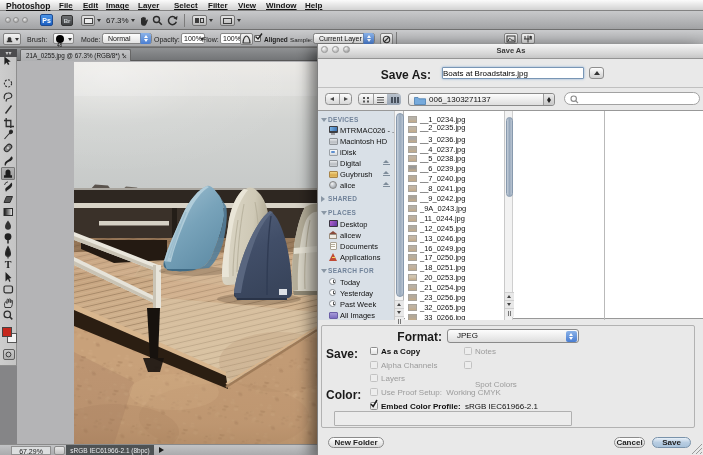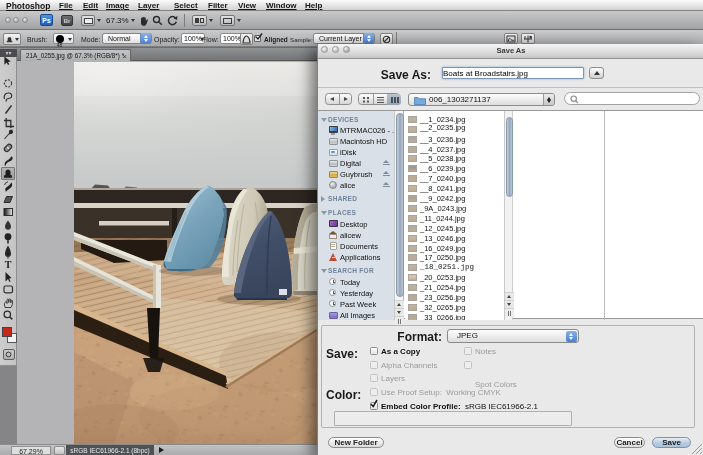--- a/index.html
+++ b/index.html
@@ -546,21 +546,21 @@
           <span class="fn t" style="top:102.8px;">_11_0244.jpg</span>
       <div class="fi" style="top:113.7px;background:linear-gradient(#b0aca2 40%,#c4ab89);"></div>
           <span class="fn t" style="top:112.7px;">_12_0245.jpg</span>
       <div class="fi" style="top:123.6px;background:linear-gradient(#c4b6a4 40%,#c4ab89);"></div>
           <span class="fn t" style="top:122.6px;">_13_0246.jpg</span>
       <div class="fi" style="top:133.5px;background:linear-gradient(#bab0a2 40%,#c4ab89);"></div>
           <span class="fn t" style="top:132.5px;">_16_0249.jpg</span>
       <div class="fi" style="top:143.4px;background:linear-gradient(#b6ad9e 40%,#c4ab89);"></div>
           <span class="fn t" style="top:142.4px;">_17_0250.jpg</span>
       <div class="fi" style="top:153.3px;background:linear-gradient(#c0b2a2 40%,#c4ab89);"></div>
-          <span class="fn t" style="top:152.3px;font-family:Liberation Mono, monospace;">_18_0251.jpg</span>
+          <span class="fn t" style="top:152.3px;">_18_0251.jpg</span>
       <div class="fi" style="top:163.2px;background:linear-gradient(#d0c4b0 40%,#c4ab89);"></div>
           <span class="fn t" style="top:162.2px;">_20_0253.jpg</span>
       <div class="fi" style="top:173.1px;background:linear-gradient(#b8b0a4 40%,#c4ab89);"></div>
           <span class="fn t" style="top:172.1px;">_21_0254.jpg</span>
       <div class="fi" style="top:183.0px;background:linear-gradient(#b4aa9c 40%,#c4ab89);"></div>
           <span class="fn t" style="top:182.0px;">_23_0256.jpg</span>
       <div class="fi" style="top:192.9px;background:linear-gradient(#beb2a2 40%,#c4ab89);"></div>
           <span class="fn t" style="top:191.9px;">_32_0265.jpg</span>
       <div class="fi" style="top:202.8px;background:linear-gradient(#b2a898 40%,#c4ab89);"></div>
           <span class="fn t" style="top:201.8px;">_33_0266.jpg</span>

